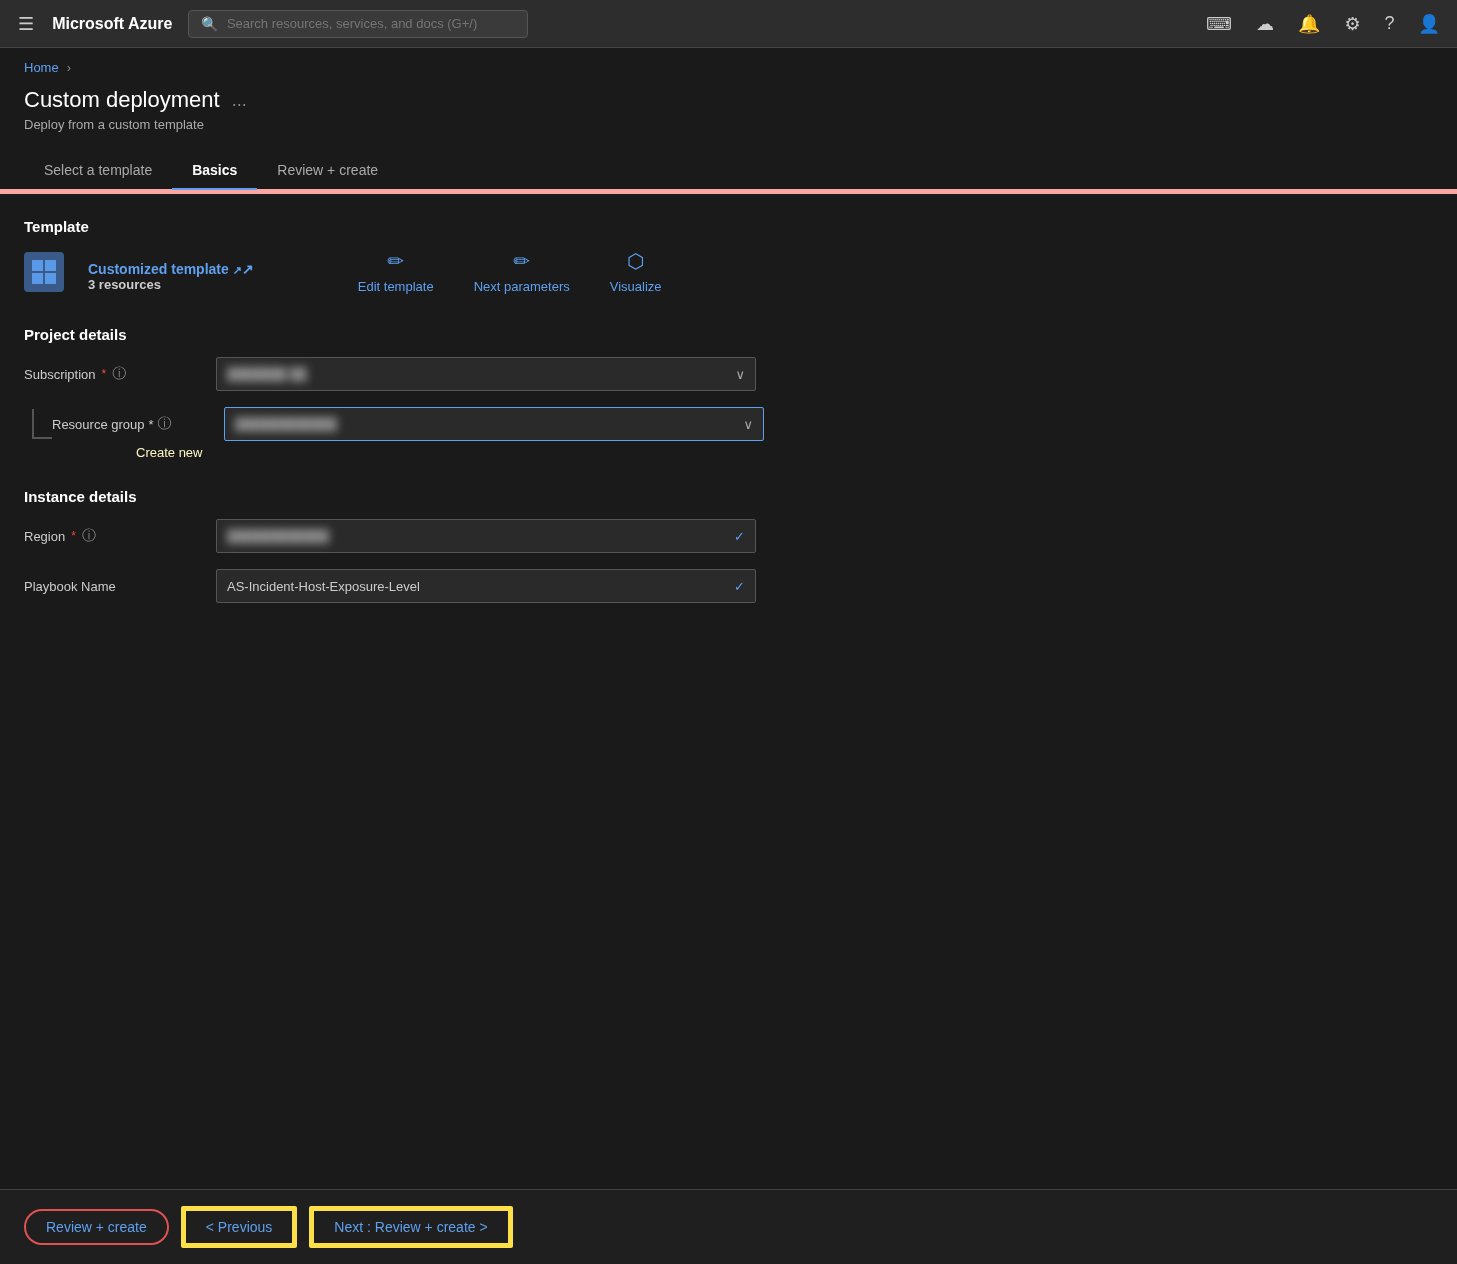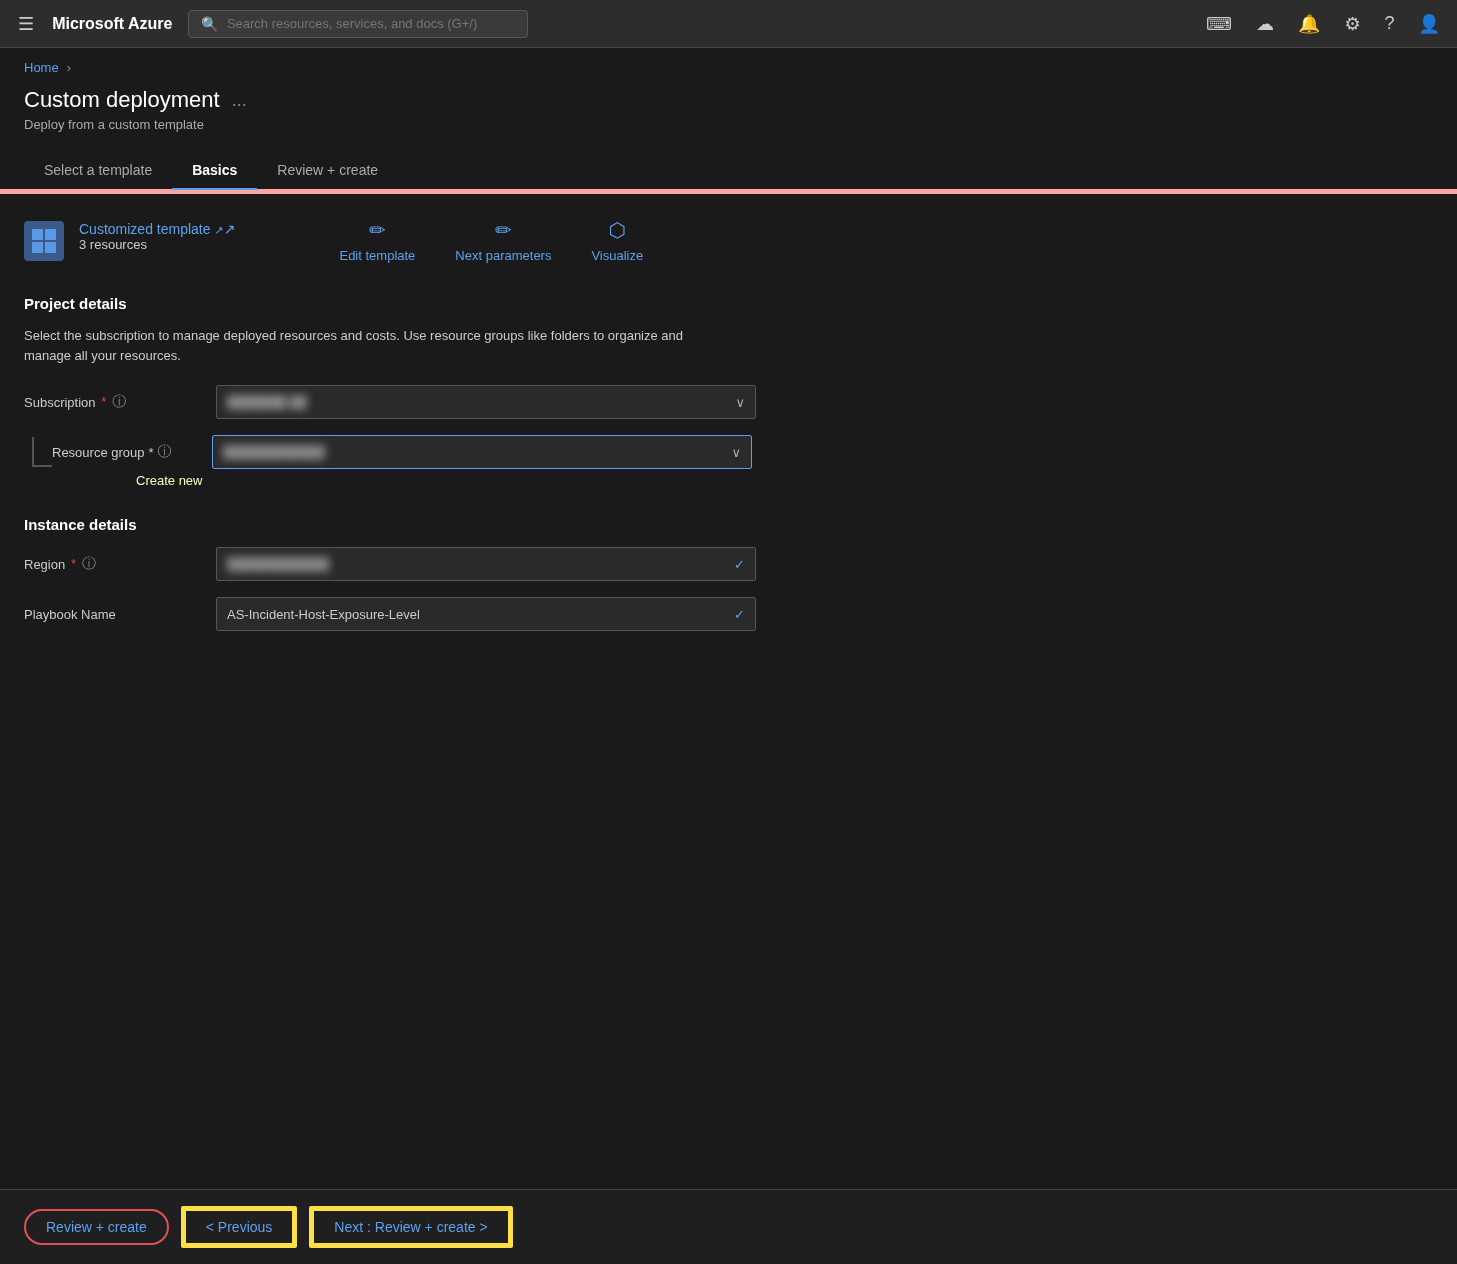--- a/index.html
+++ b/index.html
@@ -145,22 +145,23 @@
 
     
     .template-row {
       display: flex;
       align-items: center;
       gap: 24px;
       margin-bottom: 32px;
     }
     .template-info {
       display: flex;
-      align-items: flex-start;
-      gap: 15px;
+      align-items: flex-end;
+      gap: 24px;
+      font-weight: bold;
     }
     .template-icon {
       width: 40px;
       height: 40px;
       background: #3a5a8a;
       border-radius: 4px;
       display: flex;
       align-items: center;
       justify-content: center;
     }
@@ -268,20 +269,21 @@
       display: block;
       margin-left: 112px;
     }
     .resource-group-row {
       display: flex;
       flex-direction: column;
     }
     .rg-row-inner {
       display: flex;
       align-items: center;
+      gap: 12px;
     }
     .indent-line {
       width: 20px;
       height: 30px;
       border-left: 2px solid #555;
       border-bottom: 2px solid #555;
       margin-left: 8px;
       margin-right: 0;
     }
     .rg-label-group {
@@ -380,20 +382,21 @@
 
 <div class="tabs">
   <div class="tab">Select a template</div>
   <div class="tab active">Basics</div>
   <div class="tab">Review + create</div>
 </div>
 
 <div class="content">
 
   <div class="form-section">
+    <div class="section-title">Template</div>
     <div class="template-row">
       <div class="template-info">
         <div class="template-icon">
           <svg viewBox="0 0 28 28" xmlns="http://www.w3.org/2000/svg">
             <rect x="2" y="2" width="11" height="11" class="tmpl-sq" opacity="0.9"></rect>
             <rect x="15" y="2" width="11" height="11" class="tmpl-sq" opacity="0.9"></rect>
             <rect x="2" y="15" width="11" height="11" class="tmpl-sq" opacity="0.9"></rect>
             <rect x="15" y="15" width="11" height="11" class="tmpl-sq" opacity="0.9"></rect>
           </svg>
         </div>
@@ -417,21 +420,20 @@
         <div class="template-action">
           <span class="action-icon visual-icon"></span>
           <span>Visualize</span>
         </div>
       </div>
     </div>
   </div>
 
   <div class="form-section">
     <div class="section-title">Project details</div>
-    <div class="form-description">Select the subscription to manage deployed resources and costs. Use resource groups like folders to organize and manage all your resources.</div>
 
     <div class="form-field">
       <div class="field-label">
         <span>Subscription</span>
         <span class="required">*</span>
         <span class="info-icon">ⓘ</span>
       </div>
       <div class="field-input">
         <div class="dropdown">
           <span class="dropdown-blurred">███████ ██</span>

